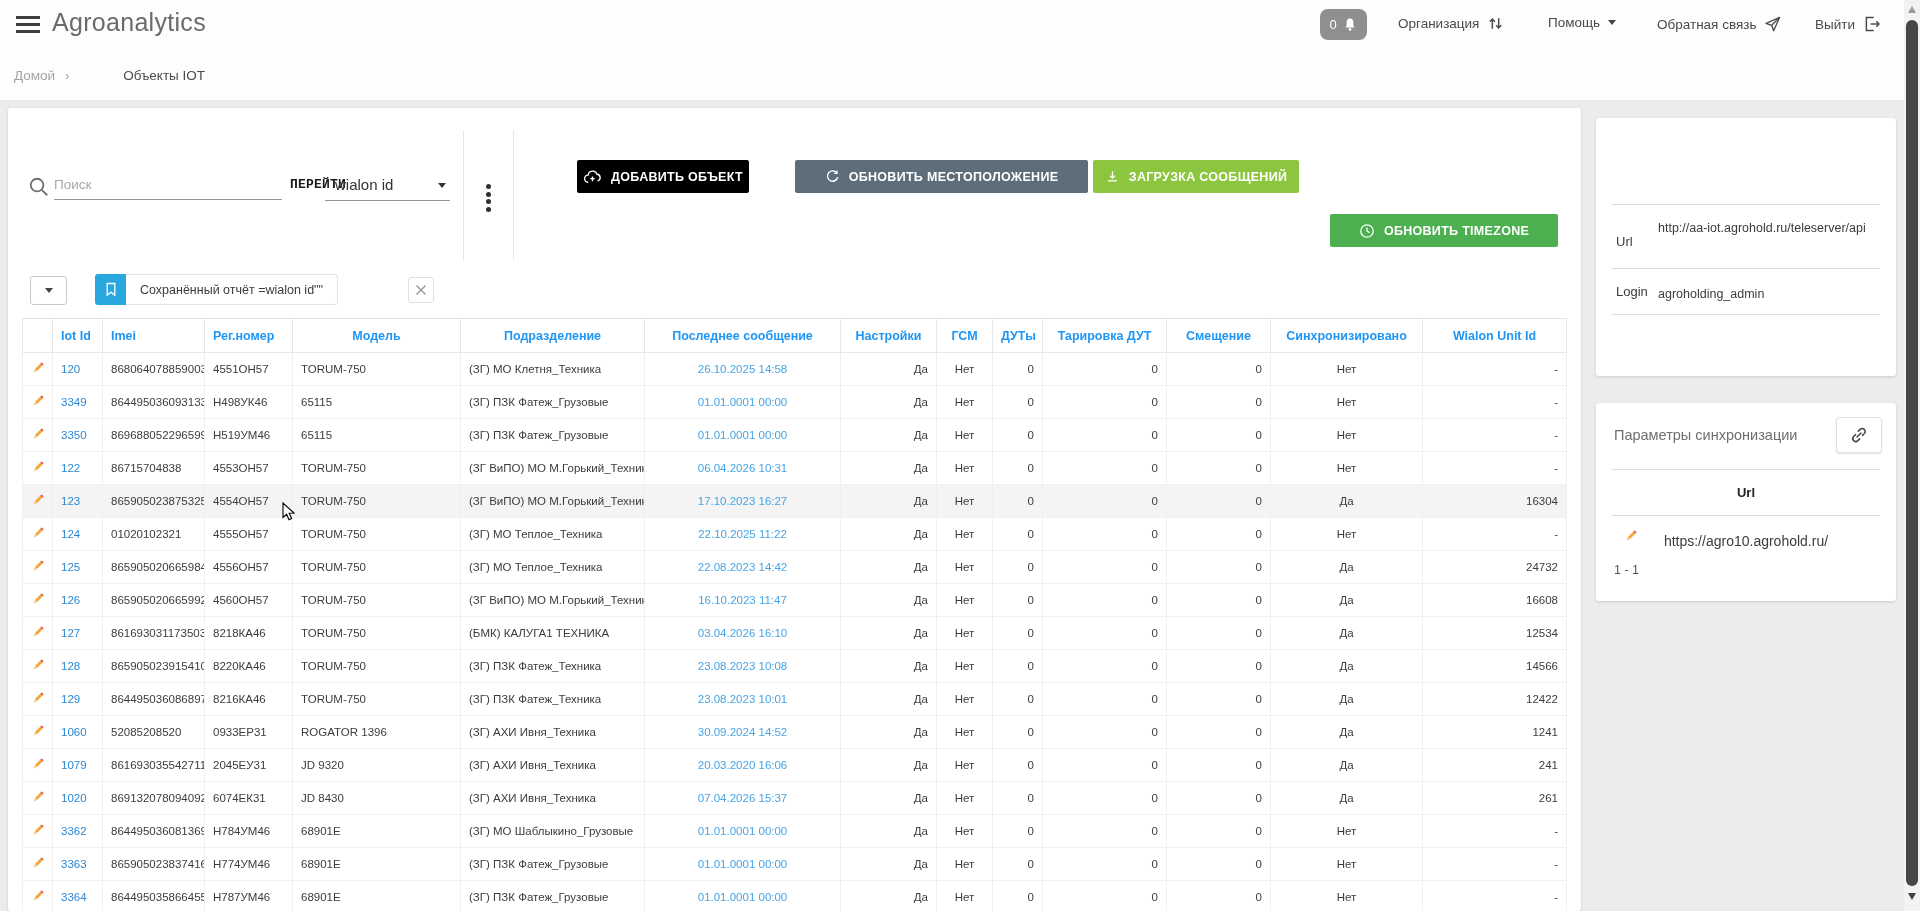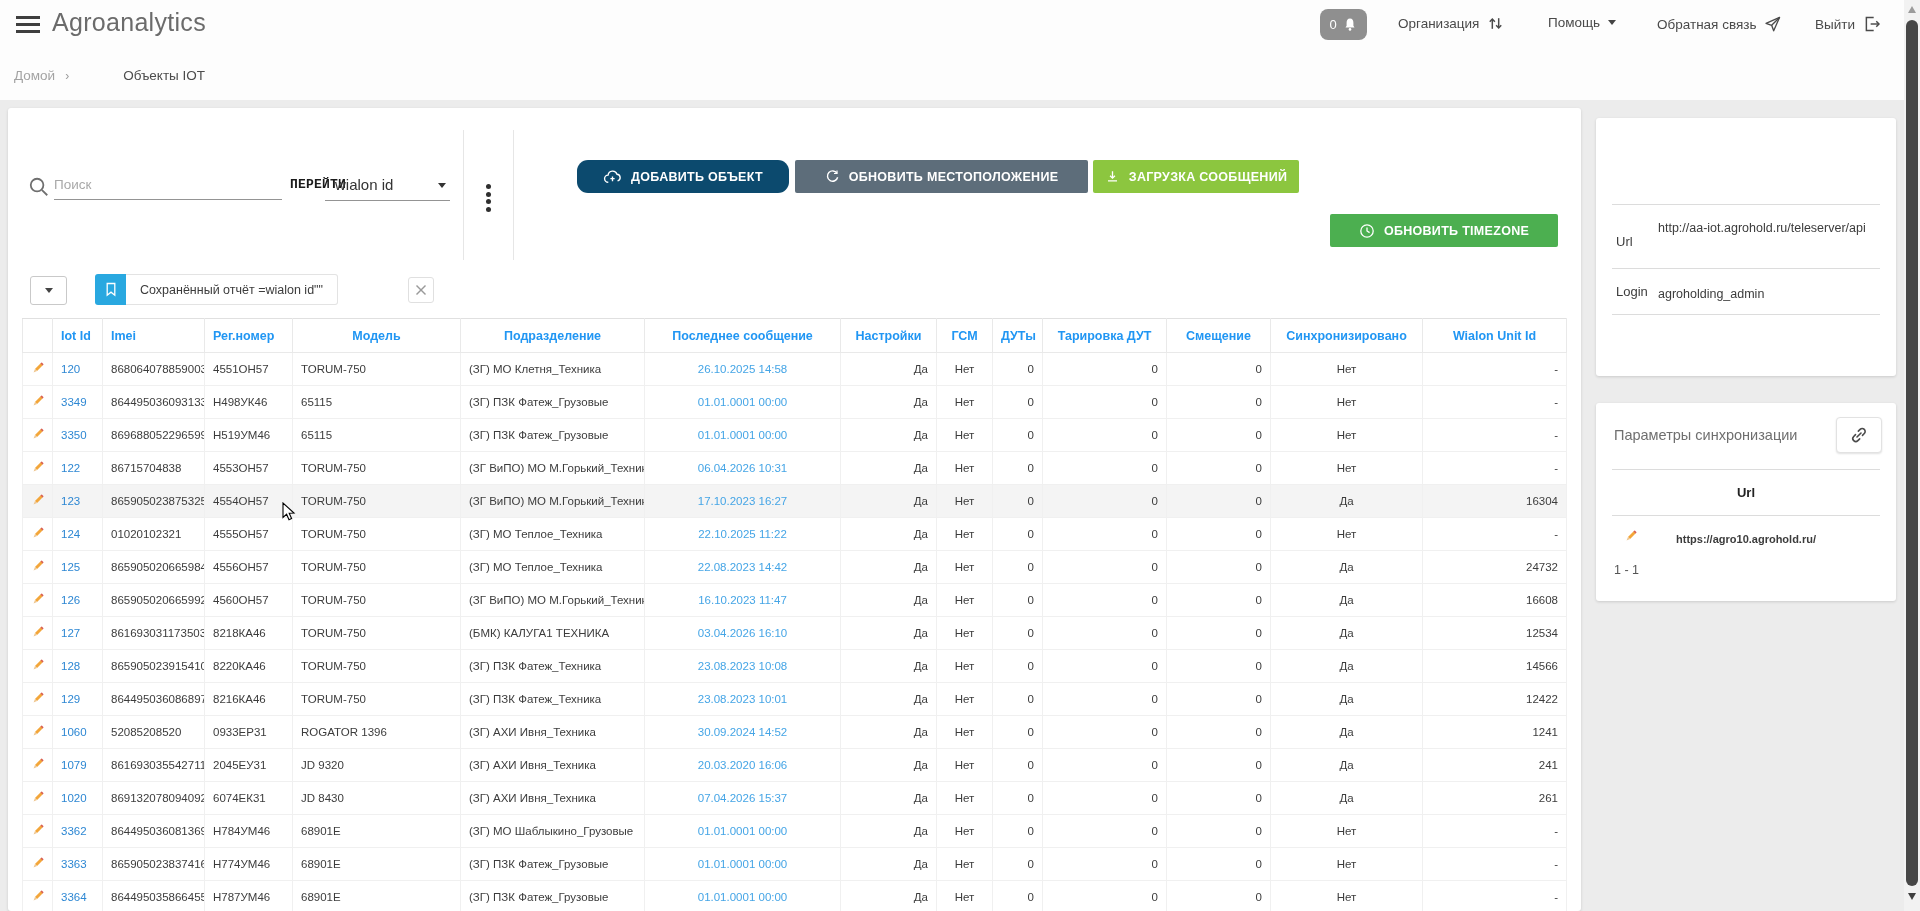--- a/index.html
+++ b/index.html
@@ -33,21 +33,21 @@
                    font-size:15px; color:#333; cursor:pointer; }
   #wialon-select .val { position:absolute; left:10px; top:6px; }
   #wialon-select .caret-down { position:absolute; right:4px; top:13px; border-top-color:#333; }
   .vdiv { position:absolute; top:22px; width:1px; height:130px; background:#e6e6e6; }
   #kebab { position:absolute; left:474px; top:76px; width:12px; height:36px; cursor:pointer; }
   #kebab i { display:block; width:5px; height:5px; border-radius:50%; background:#2f2f2f; margin:0 auto 2.6px; }
 
   .btn { position:absolute; height:33px; border:none; border-radius:2px; color:#fff; font-size:12.5px; font-weight:700;
          letter-spacing:.3px; display:flex; align-items:center; justify-content:center; gap:9px; cursor:pointer;
          font-family:"Liberation Sans",sans-serif; }
-  #btn-add       { left:569px;  top:52px; width:212px; background:#0c4a6e;border-radius:11px; }
+  #btn-add       { left:569px;  top:52px; width:172px; background:#000000; }
   #btn-location  { left:787px;  top:52px; width:293px; background:#5d6d7a; }
   #btn-messages  { left:1085px; top:52px; width:206px; background:#8cc63f; }
   #btn-editor    { left:1296px; top:52px; width:254px; background:#29a8e0; }
   #btn-timezone  { left:1322px; top:106px; width:228px; background:#4caf50; }
 
   
   #chip-dd { position:absolute; left:22px; top:168px; width:37px; height:29px; border:1px solid #c9c9c9; border-radius:3px;
              display:flex; align-items:center; justify-content:center; cursor:pointer; background:#fff; }
   #report-chip { position:absolute; left:87px; top:166px; height:31px; display:flex; align-items:stretch; cursor:default; }
   #report-chip .bm { width:31px; background:#29a8e0; border-radius:3px 0 0 3px; display:flex; align-items:center; justify-content:center; }
@@ -74,21 +74,21 @@
   #card-sync { top:403px; height:198px; }
   .side-title { text-align:center; font-size:14.5px; color:#6f6f6f; padding-top:24px; }
   .hr { position:absolute; left:16px; right:16px; height:1px; background:#dcdcdc; }
   .kv-label { position:absolute; left:20px; font-size:13px; color:#3c3c3c; }
   .kv-value { position:absolute; left:62px; right:14px; font-size:12.5px; color:#3c3c3c; line-height:1.6; word-break:break-all; }
   #sync-title { position:absolute; left:18px; top:24px; font-size:14.5px; color:#6f6f6f; }
   #link-btn { position:absolute; right:14px; top:14px; width:46px; height:36px; border:1px solid #e2e2e2; border-radius:4px;
               background:#fff; box-shadow:0 1px 2px rgba(0,0,0,.12); display:flex; align-items:center; justify-content:center; cursor:pointer; }
   #sync-col-header { position:absolute; top:82px; width:100%; text-align:center; font-size:13px; font-weight:700; color:#222; }
   #sync-row-pencil { position:absolute; left:28px; top:126px; cursor:pointer; }
-  #sync-row-url { position:absolute; top:130px; width:100%; text-align:center; font-size:11px; color:#3c3c3c;font-weight:bold; }
+  #sync-row-url { position:absolute; top:130px; width:100%; text-align:center; font-size:14px; color:#3c3c3c; }
   #sync-pagination { position:absolute; left:18px; top:160px; font-size:12.5px; color:#555; }
 
   
   #scrollbar { position:absolute; right:0; top:0; width:16px; height:911px; background:#f2f2f2; }
   #sb-up { position:absolute; left:4px; top:6px; width:0; height:0; border-left:4.5px solid transparent; border-right:4.5px solid transparent; border-bottom:7px solid #9b9b9b; }
   #sb-thumb { position:absolute; left:2px; top:20px; width:12px; height:866px; background:#474747; border-radius:7px; }
   #sb-down { position:absolute; left:4px; top:893px; width:0; height:0; border-left:4.5px solid transparent; border-right:4.5px solid transparent; border-top:7px solid #3f3f3f; }
 
   #cursor { position:absolute; left:282px; top:502px; pointer-events:none; z-index:50; }
 </style>

